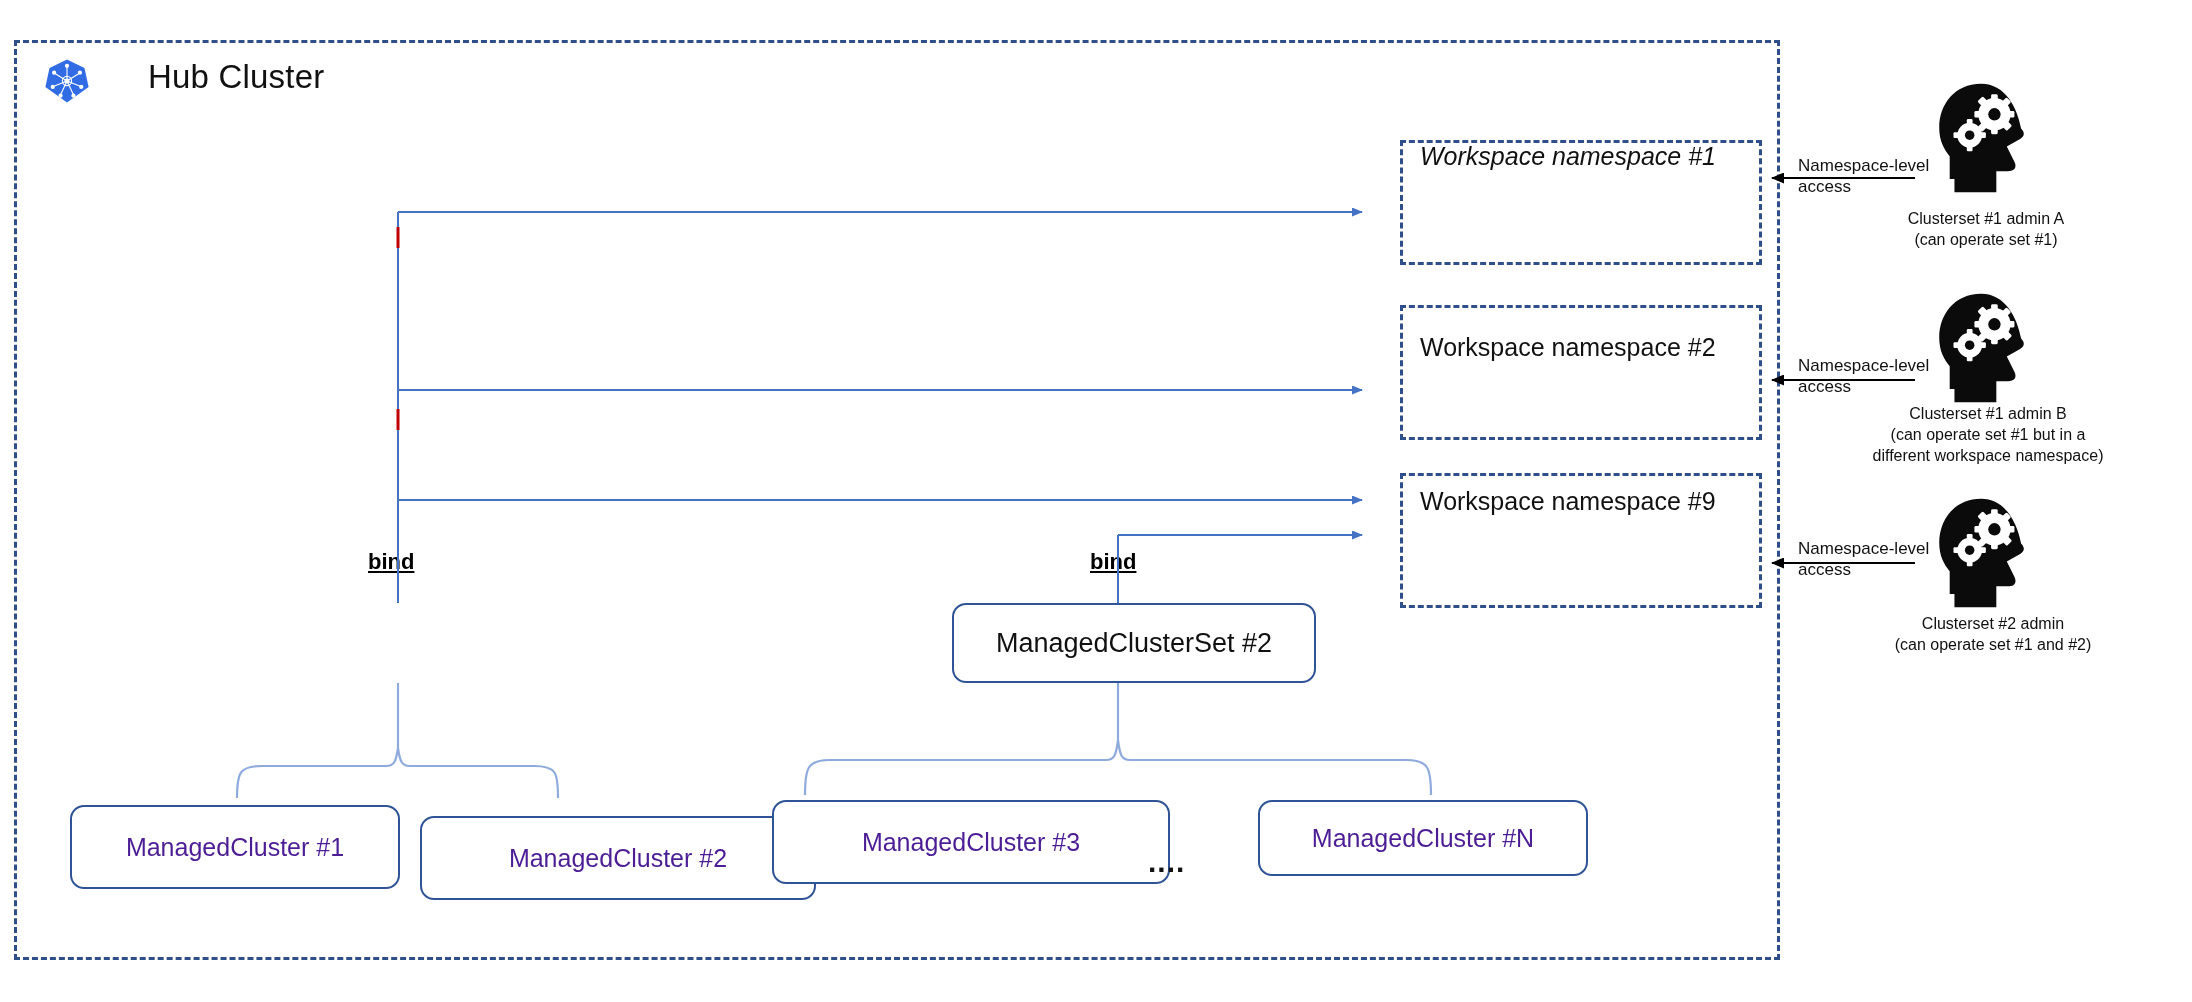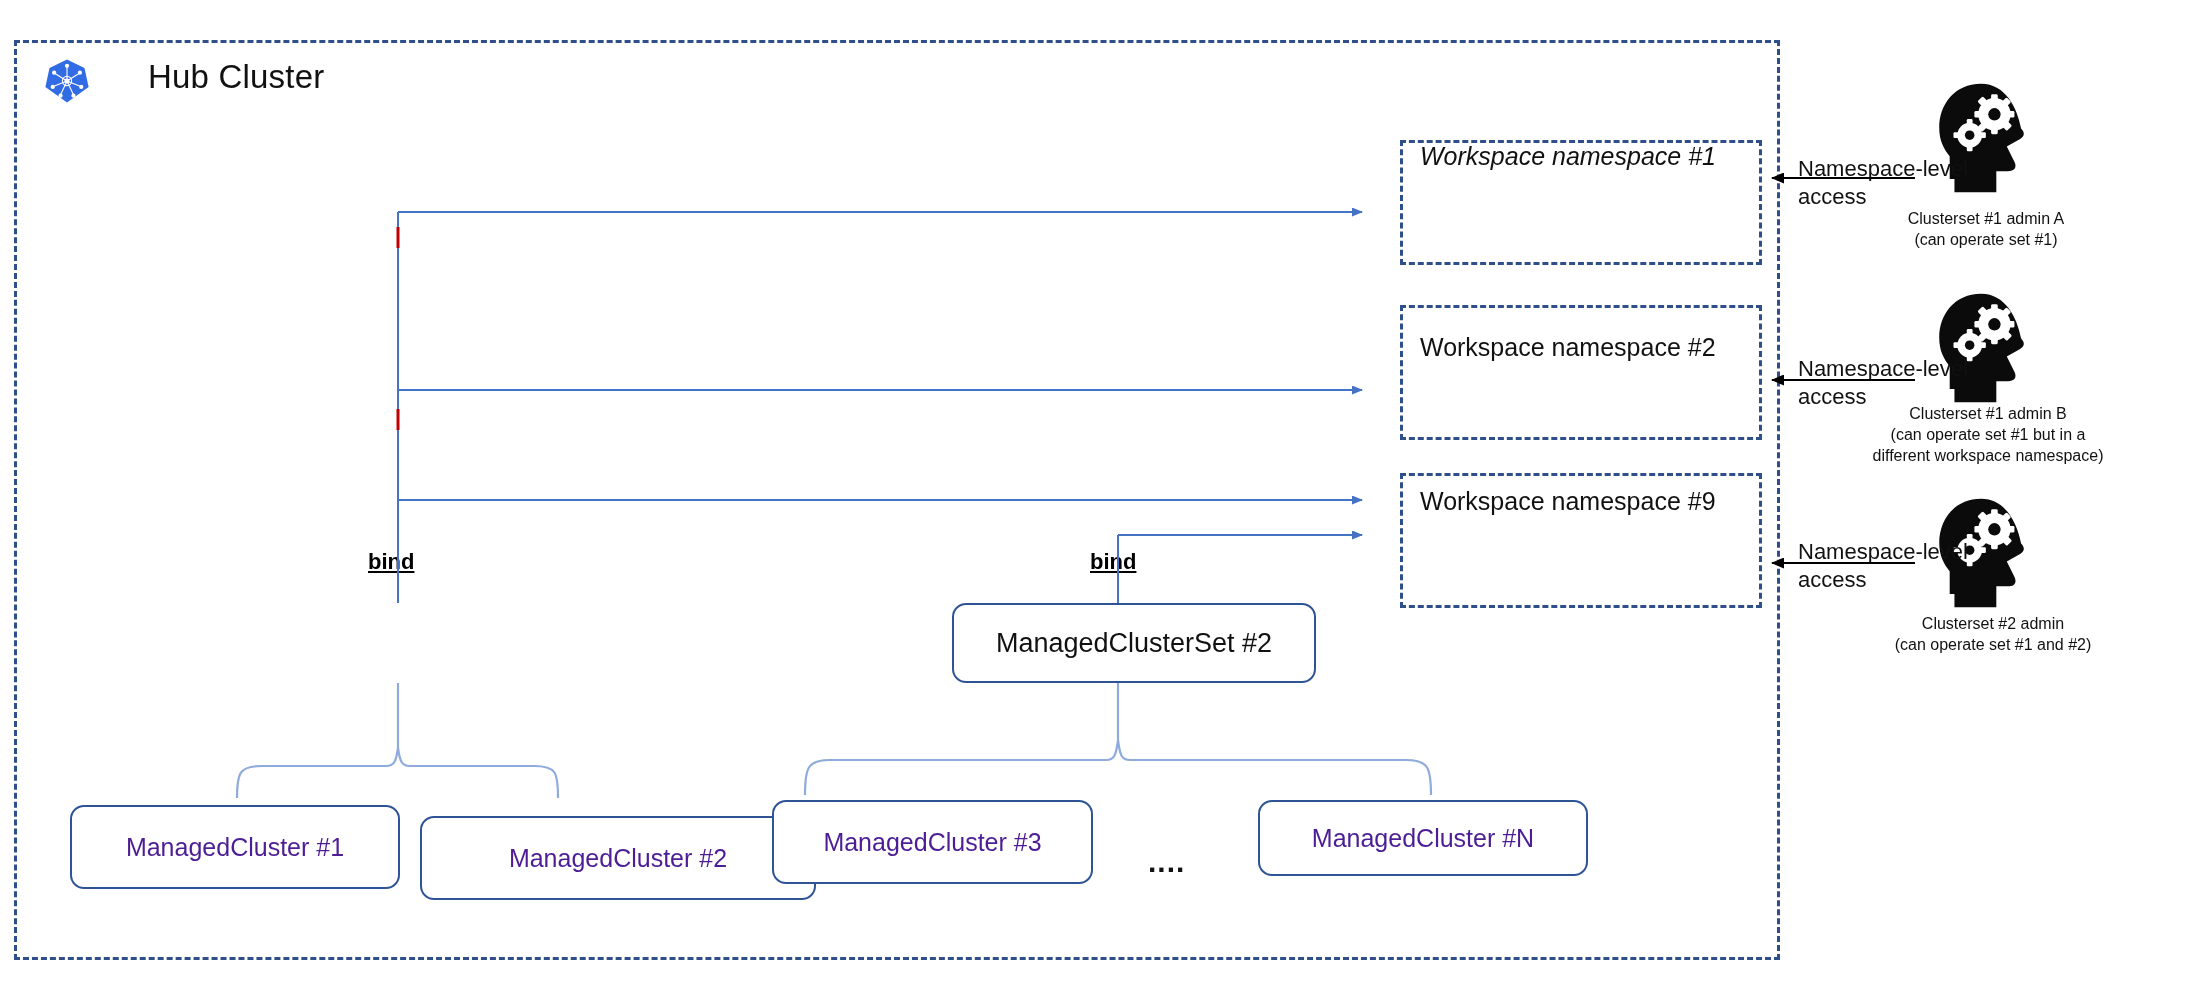--- a/index.html
+++ b/index.html
@@ -40,21 +40,21 @@
     position:absolute;font-size:30px;font-weight:bold;color:#111;letter-spacing:1px;
   }
 
   .persona{position:absolute;}
   .persona-head{position:absolute;width:116px;height:118px;}
   .persona-cap{
     position:absolute;font-size:16px;color:#111;line-height:1.32;text-align:center;
     white-space:pre;
   }
   .acc-label{
-    position:absolute;font-size:22px;color:#111;line-height:1.25;white-space:nowrap;
+    position:absolute;font-size:17px;color:#111;line-height:1.25;white-space:nowrap;
   }
 
   svg.overlay{position:absolute;left:0;top:0;width:2192px;height:1002px;pointer-events:none;}
 </style>
 </head>
 <body>
 
 <div id="stage">
 
   <div class="hub-border"></div>
@@ -96,21 +96,21 @@
   <div class="ws-box" style="left:1400px;top:473px;width:362px;height:135px;"></div>
   <div class="ws-label" style="left:1420px;top:487px;">Workspace namespace #9</div>
 
   <div class="bind-label" style="left:368px;top:549px;">bind</div>
 
   <div class="bind-label" style="left:1090px;top:549px;">bind</div>
   <div class="mcs-box" style="left:952px;top:603px;width:364px;height:80px;">ManagedClusterSet #2</div>
 
   <div class="mc-box" style="left:70px;top:805px;width:330px;height:84px;">ManagedCluster #1</div>
   <div class="mc-box" style="left:420px;top:816px;width:396px;height:84px;">ManagedCluster #2</div>
-  <div class="mc-box" style="left:772px;top:800px;width:321px;height:84px;">ManagedCluster #3</div>
+  <div class="mc-box" style="left:772px;top:800px;width:398px;height:84px;">ManagedCluster #3</div>
   <div class="dots" style="left:1148px;top:845px;">....</div>
   <div class="mc-box" style="left:1258px;top:800px;width:330px;height:76px;">ManagedCluster #N</div>
 
   <div class="persona">
     <div class="persona-head" style="left:1925px;top:80px;">
       <svg viewBox="0 0 120 124" width="116" height="118">
         <path d="M58 4 C30 4 14 26 14 50 C14 64 19 73 25 80 L25 104 L30 104 L30 118 L74 118 L74 96 L86 96 C93 96 96 92 93 86 L85 70 L99 62 C104 59 104 55 100 51 C96 30 84 4 58 4 Z" fill="#0b0b0b"></path>
         <g fill="#ffffff">
           <circle cx="72" cy="36" r="17"></circle>
           <circle cx="46" cy="58" r="13"></circle>

